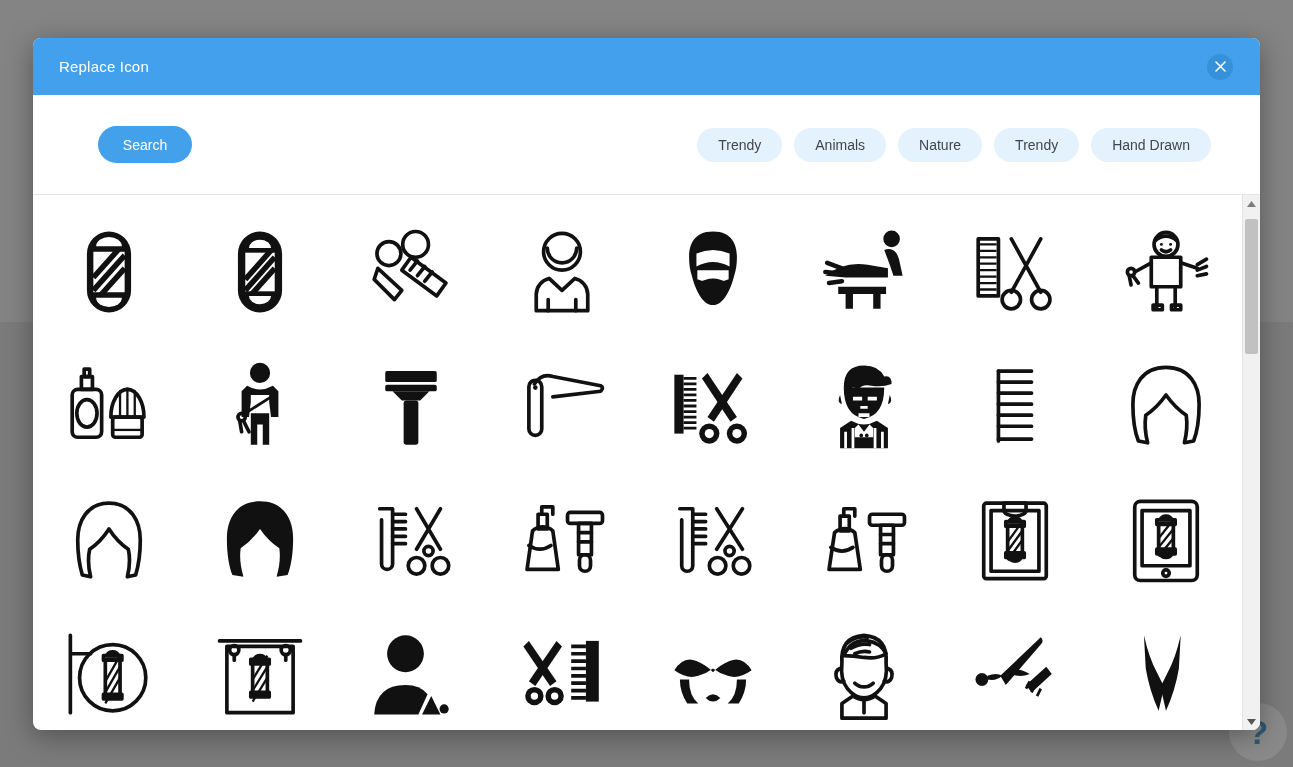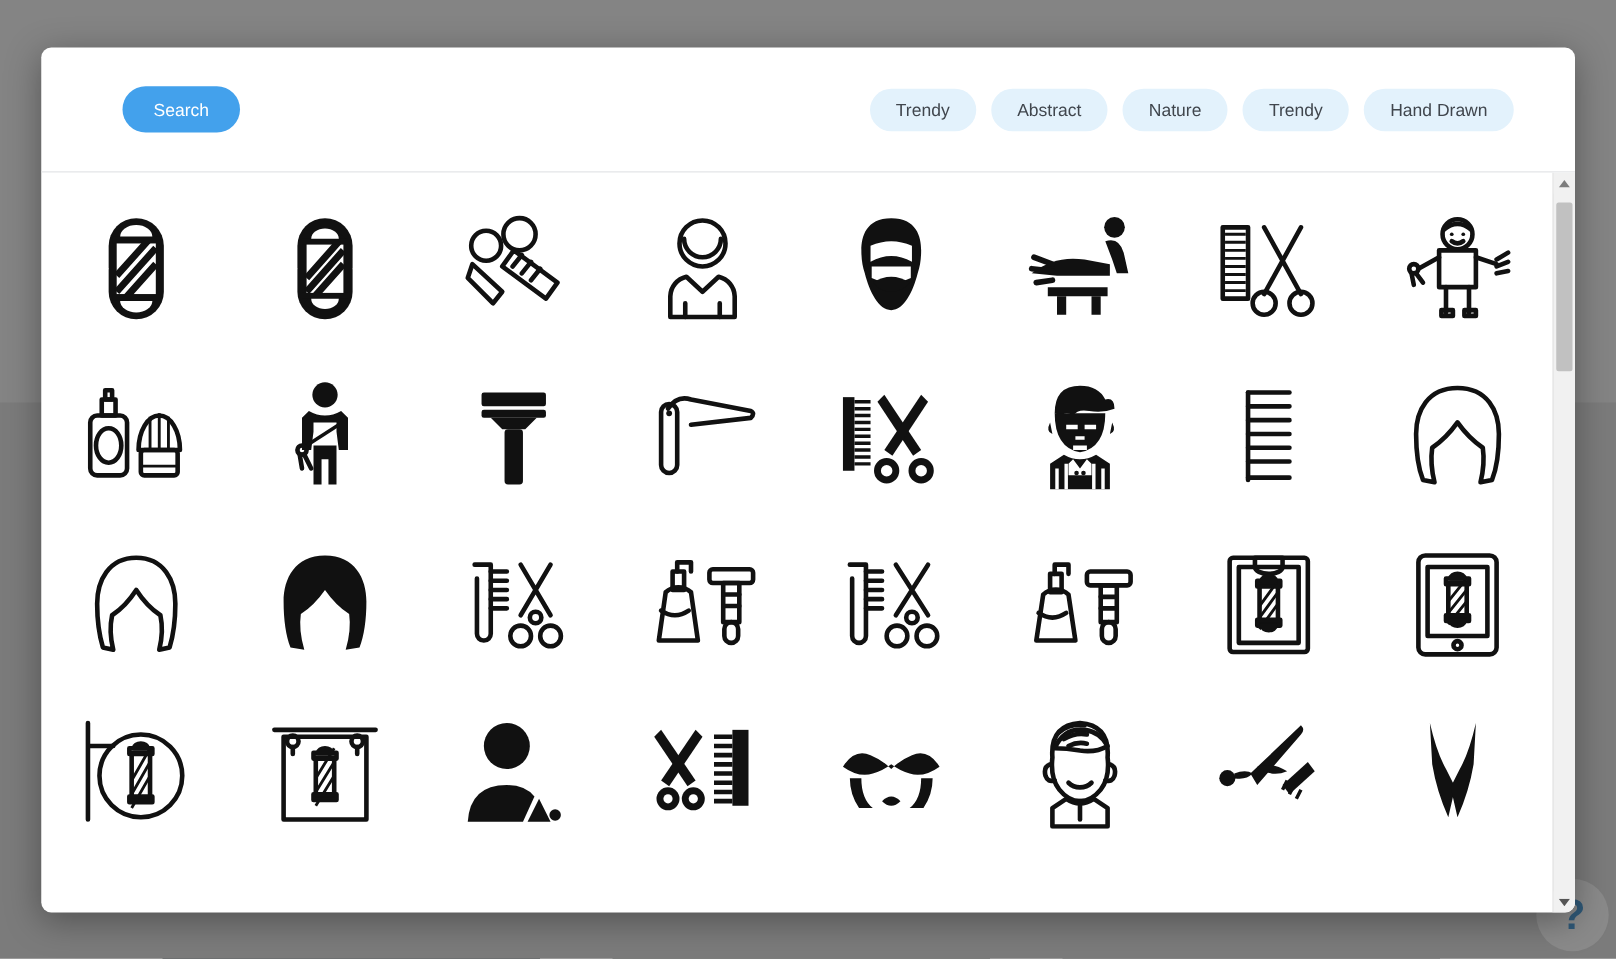--- a/index.html
+++ b/index.html
@@ -263,27 +263,35 @@
 </div>
 
 <div id="overlay">
   <div class="overlay-top"></div>
 </div>
 
 <div class="help-button">?</div>
 
 <div id="modal">
 
+  <div class="modal-header">
+    <div class="modal-title">Replace Icon</div>
+    <div class="close-btn">
+      <svg width="11" height="11" viewBox="0 0 11 11">
+        <path d="M1 1 L10 10 M10 1 L1 10" stroke="#ffffff" stroke-width="1.6" stroke-linecap="round"></path>
+      </svg>
+    </div>
+  </div>
 
   <div class="search-row">
     <button class="search-button">Search</button>
 
     <div class="chips">
       <div class="chip">Trendy</div>
-      <div class="chip">Abstract</div>
+      <div class="chip">Animals</div>
       <div class="chip">Nature</div>
       <div class="chip">Trendy</div>
       <div class="chip">Hand Drawn</div>
     </div>
   </div>
 
   <div class="results-wrap">
     <div class="grid" id="icon-grid">
         <div class="icon-cell">
           <svg width="92" height="92" viewBox="0 0 100 100">

